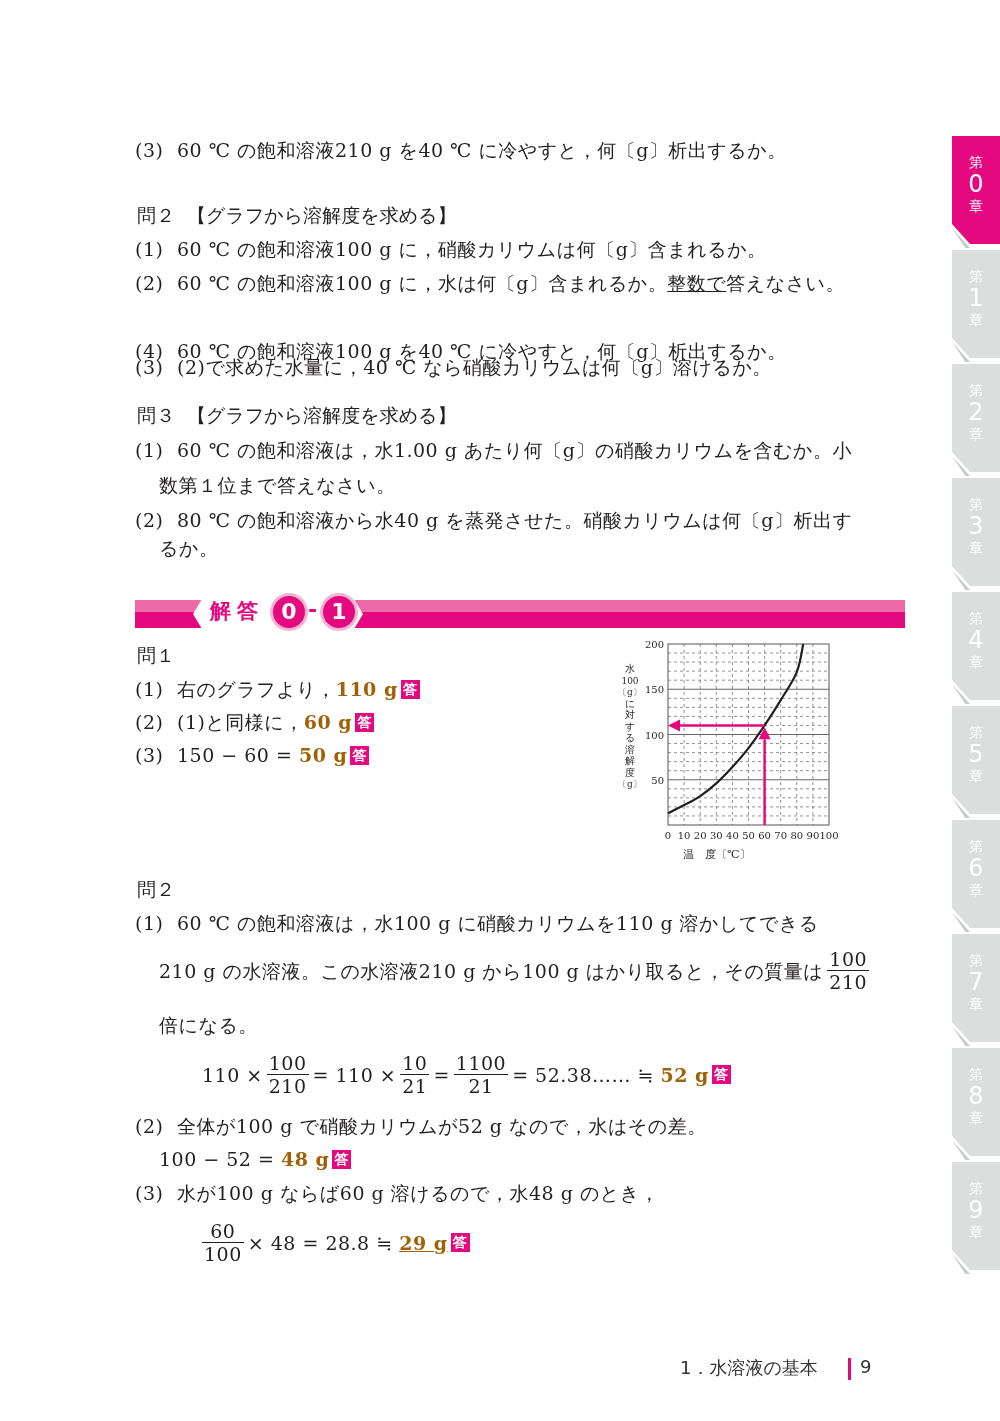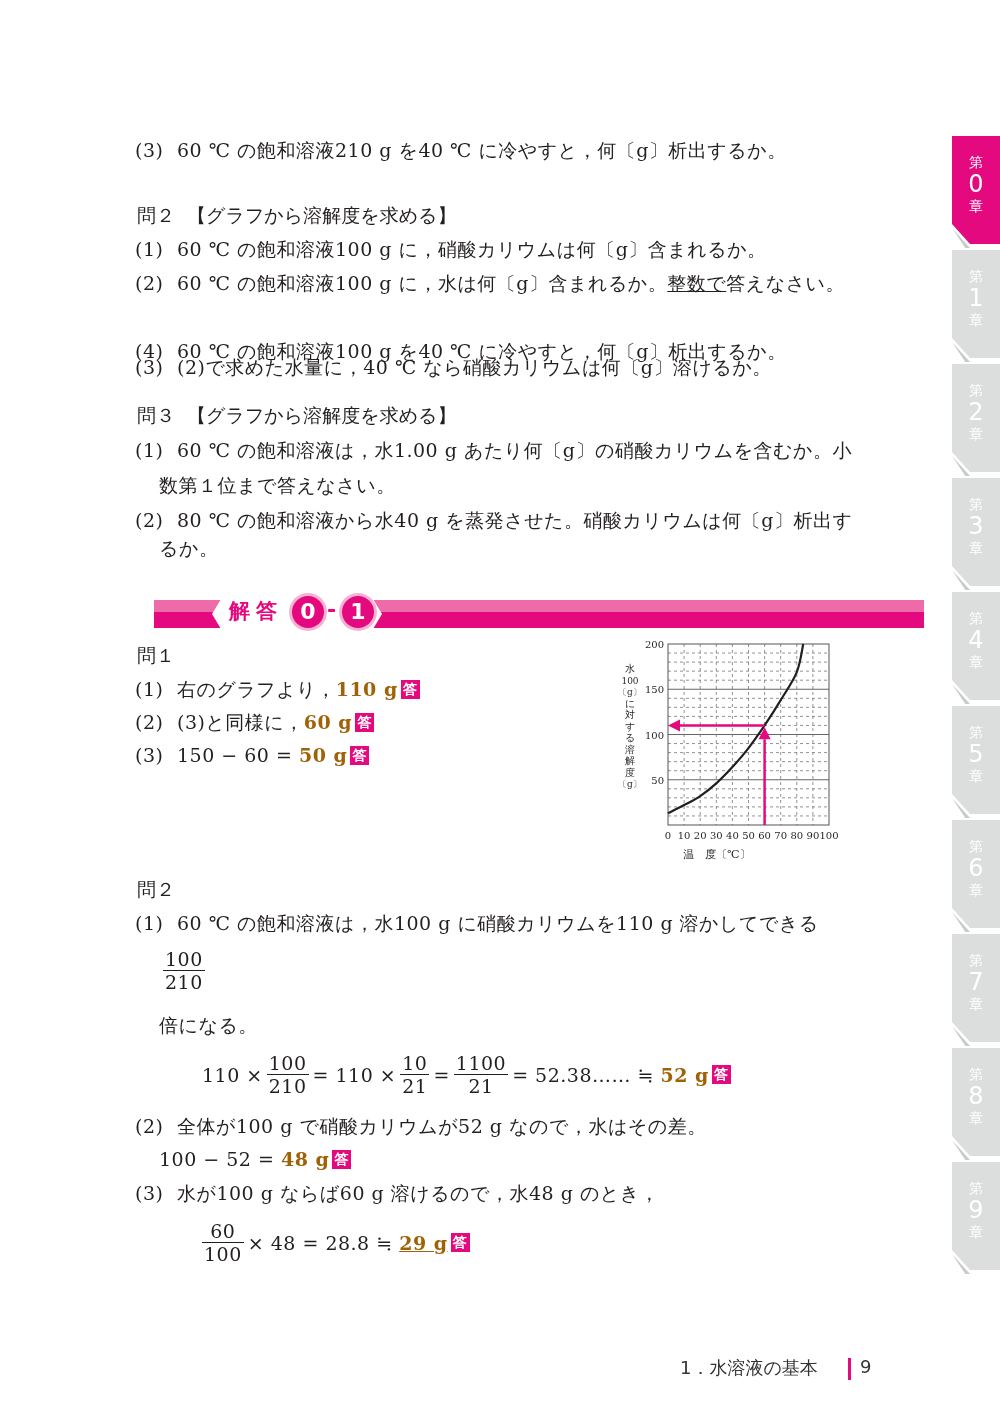--- a/index.html
+++ b/index.html
@@ -13,21 +13,21 @@
   .indent { padding-left:24px; }
   .u { text-decoration:underline; }
   .pink { color:#a16207; font-weight:bold; }
   .ans-box { display:inline-block; background:#e4097f; color:#fff; font-size:14px; font-weight:bold;
              width:19px; height:19px; line-height:19px; text-align:center; margin-left:3px; vertical-align:2px;
              font-family:"DejaVu Sans",sans-serif; }
   .frac { display:inline-block; vertical-align:middle; text-align:center; margin:0 4px; }
   .frac span { display:block; line-height:22px; padding:0 2px; }
   .frac .den { border-top:1.5px solid #231f20; }
   
-  .banner { position:absolute; left:135px; top:600px; width:770px; height:28px;margin-left:19px; }
+  .banner { position:absolute; left:135px; top:600px; width:770px; height:28px; }
   .banner .bar-top { position:absolute; left:0; top:0; width:100%; height:12px; background:#ee6aa8; }
   .banner .bar-bot { position:absolute; left:0; top:12px; width:100%; height:16px; background:#e4097f; }
   .banner .label { position:absolute; left:58px; top:-6px; height:40px; width:170px; background:#fff;
                    clip-path:polygon(12px 0, 158px 0, 170px 20px, 158px 40px, 12px 40px, 0 20px); }
   .banner .label-text { position:absolute; left:75px; top:-3px; font-family:"DejaVu Sans",sans-serif; font-weight:bold;
                    color:#e4097f; font-size:21px; letter-spacing:6px; }
   .banner .circle { position:absolute; top:-4px; width:32px; height:32px; border-radius:50%; background:#e4097f;
                     box-shadow:0 0 0 3px #f6b3d2; color:#fff; font-family:"DejaVu Sans",sans-serif; font-weight:bold;
                     font-size:22px; line-height:32px; text-align:center; }
   .banner .dash { position:absolute; top:-3px; left:173px; color:#e4097f; font-family:"DejaVu Sans",sans-serif; font-weight:bold; font-size:22px; }
@@ -97,21 +97,21 @@
   <span class="circle" style="left:188px;">1</span>
 </div>
 
 <div class="heading" style="top:643px;">
   <span>問１</span>
 </div>
 <div class="line" style="top:676px;">
   <span class="num">(1)</span><span>右のグラフより，</span><span class="pink">110 g</span><span class="ans-box">答</span>
 </div>
 <div class="line" style="top:709px;">
-  <span class="num">(2)</span><span>(3)と同様に，</span><span class="pink">60 g</span><span class="ans-box">答</span>
+  <span class="num">(2)</span><span>(1)と同様に，</span><span class="pink">60 g</span><span class="ans-box">答</span>
 </div>
 <div class="line" style="top:742px;">
   <span class="num">(3)</span><span>150 − 60 = </span><span class="pink">50 g</span><span class="ans-box">答</span>
 </div>
 
 <svg class="abs" style="left:610px;top:632px;" width="235" height="236">
   <g id="grid">
       <line x1="74.1" y1="12" x2="74.1" y2="193" stroke="#777" stroke-width="0.8" stroke-dasharray="3,3"></line>
       <line x1="90.2" y1="12" x2="90.2" y2="193" stroke="#777" stroke-width="0.8" stroke-dasharray="3,3"></line>
       <line x1="106.3" y1="12" x2="106.3" y2="193" stroke="#777" stroke-width="0.8" stroke-dasharray="3,3"></line>
@@ -170,21 +170,21 @@
   <text id="xlabel-text" x="107" y="226" font-size="11" text-anchor="middle" font-family="DejaVu Serif,serif" fill="#231f20">温　度〔℃〕</text>
 </svg>
 
 <div class="heading" style="top:877px;">
   <span>問２</span>
 </div>
 <div class="line" style="top:910px;">
   <span class="num">(1)</span><span>60 ℃ の飽和溶液は，水100 g に硝酸カリウムを110 g 溶かしてできる</span>
 </div>
 <div class="line" style="top:948px;left:159px;line-height:24px;">
-  <span class="frac"><span>100</span><span class="den">210</span></span>
+  <span style="vertical-align:middle;">210 g の水溶液。この水溶液210 g から100 g はかり取ると，その質量は</span><span class="frac"><span>100</span><span class="den">210</span></span>
 </div>
 <div class="line" style="top:1012px;left:159px;">
   <span>倍になる。</span>
 </div>
 <div class="line" style="top:1052px;left:202px;">
   <span style="vertical-align:middle;">110 ×</span><span class="frac"><span>100</span><span class="den">210</span></span><span style="vertical-align:middle;">= 110 ×</span><span class="frac"><span>10</span><span class="den">21</span></span><span style="vertical-align:middle;">=</span><span class="frac"><span>1100</span><span class="den">21</span></span><span style="vertical-align:middle;">= 52.38…… ≒</span> <span class="pink" style="vertical-align:middle;">52 g</span><span class="ans-box" style="vertical-align:middle;">答</span>
 </div>
 <div class="line" style="top:1113px;">
   <span class="num">(2)</span><span>全体が100 g で硝酸カリウムが52 g なので，水はその差。</span>
 </div>

